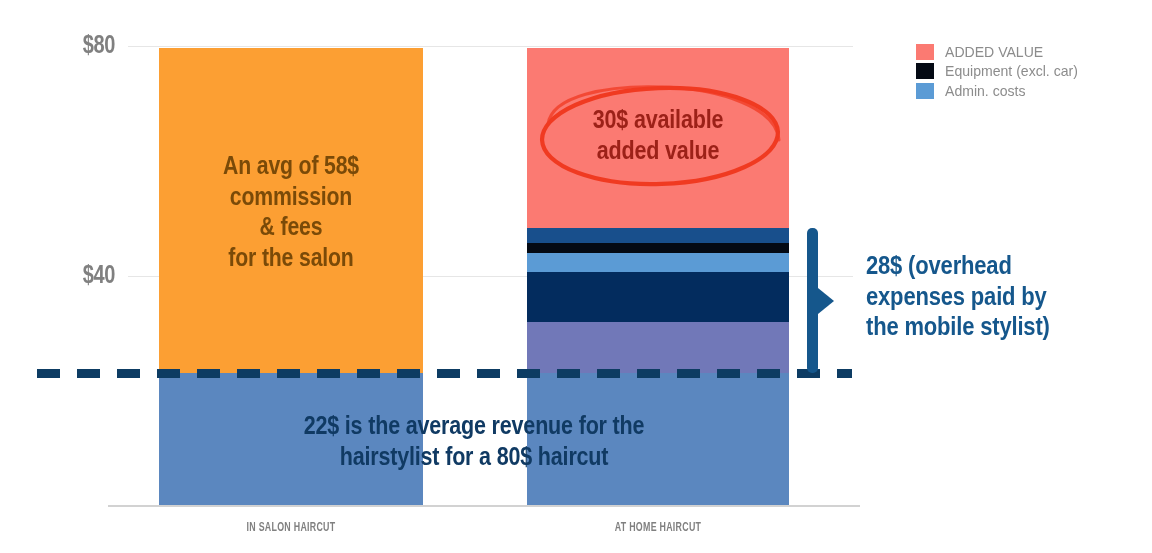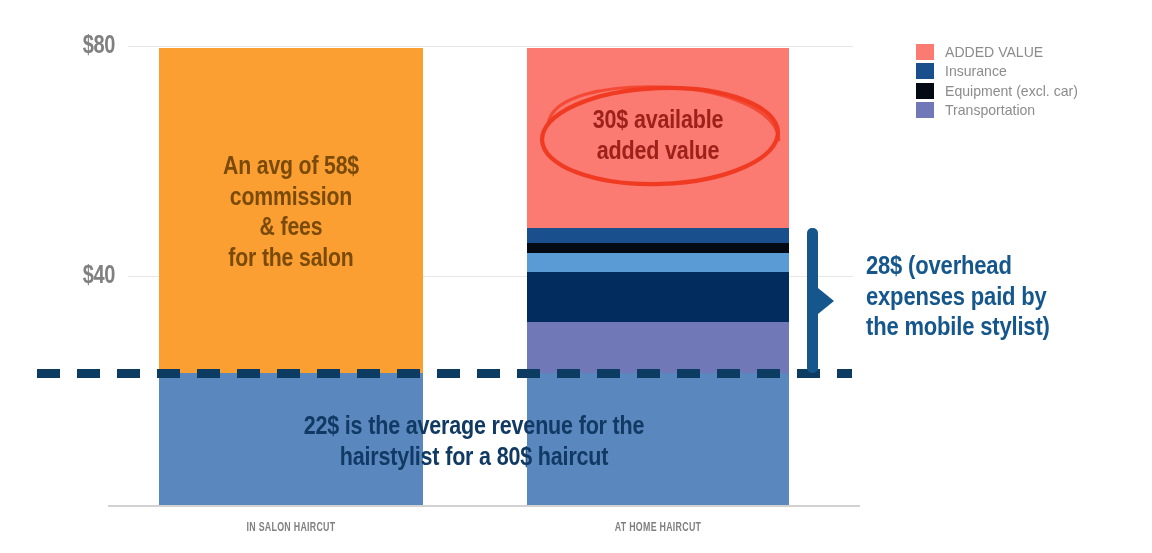--- a/index.html
+++ b/index.html
@@ -128,26 +128,22 @@
 
   <div class="xtick" style="left:161px;top:519px;width:260px;">IN SALON HAIRCUT</div>
   <div class="xtick" style="left:528px;top:519px;width:260px;">AT HOME HAIRCUT</div>
 
   <div id="legend" style="left:916px;top:42px;">
     <div class="legend-row">
       <span class="legend-swatch" style="background:#fb7a72;"></span>
       <span class="legend-label">ADDED VALUE</span>
     </div>
     <div class="legend-row">
-      <span class="legend-swatch" style="background:#184f8c;"></span>
-      <span class="legend-label">Insurance</span>
-    </div>
-    <div class="legend-row">
       <span class="legend-swatch" style="background:#040a14;"></span>
       <span class="legend-label">Equipment (excl. car)</span>
     </div>
     <div class="legend-row">
-      <span class="legend-swatch" style="background:#7178b8;"></span>
-      <span class="legend-label">Transportation</span>
+      <span class="legend-swatch" style="background:#5b9bd5;"></span>
+      <span class="legend-label">Admin. costs</span>
     </div>
   </div>
 
 </div>
 
 </body></html>

